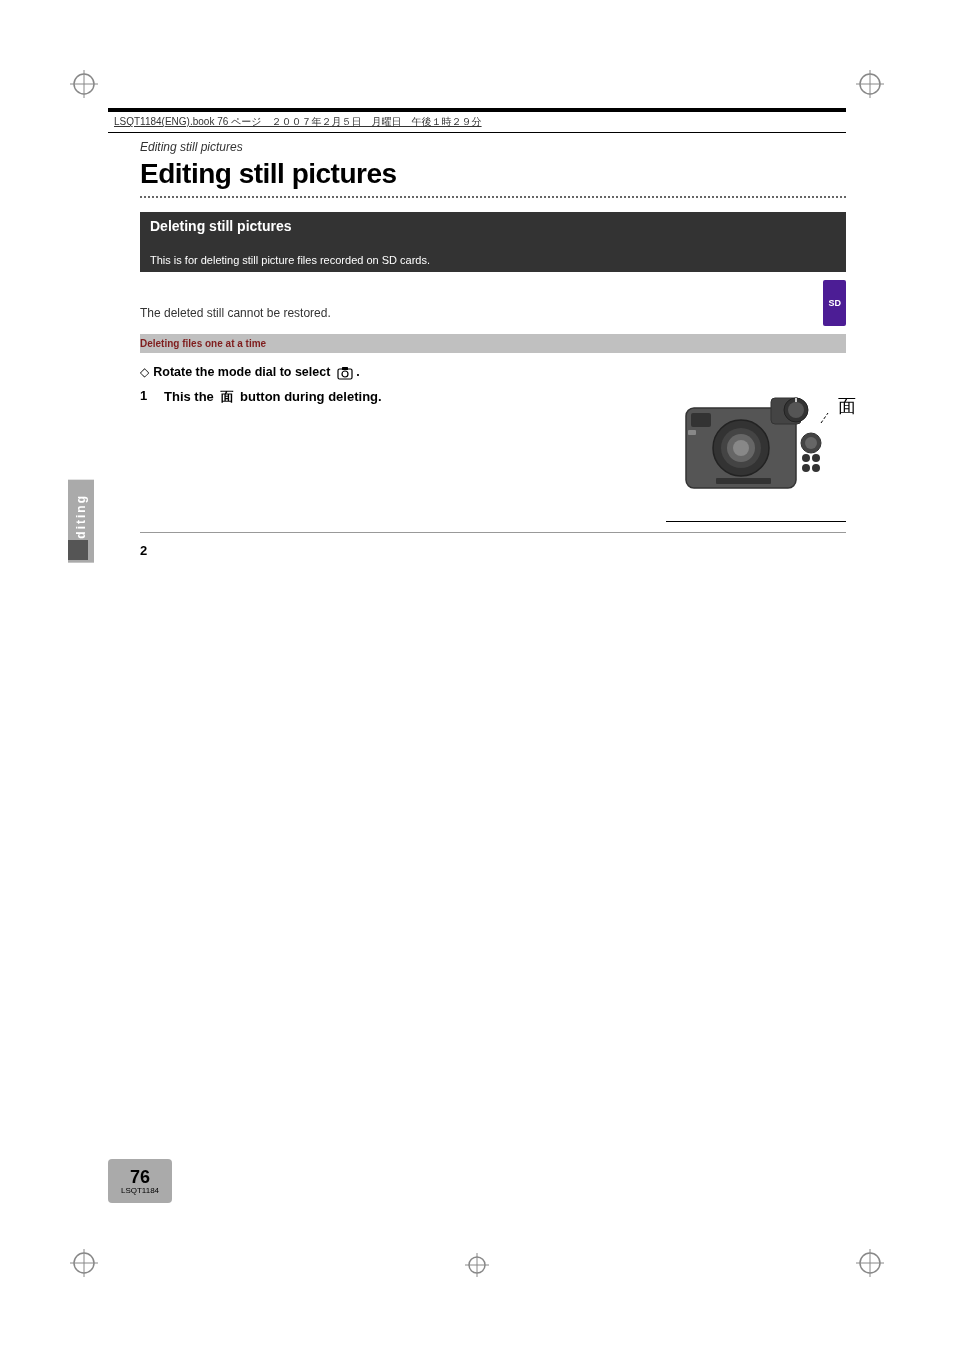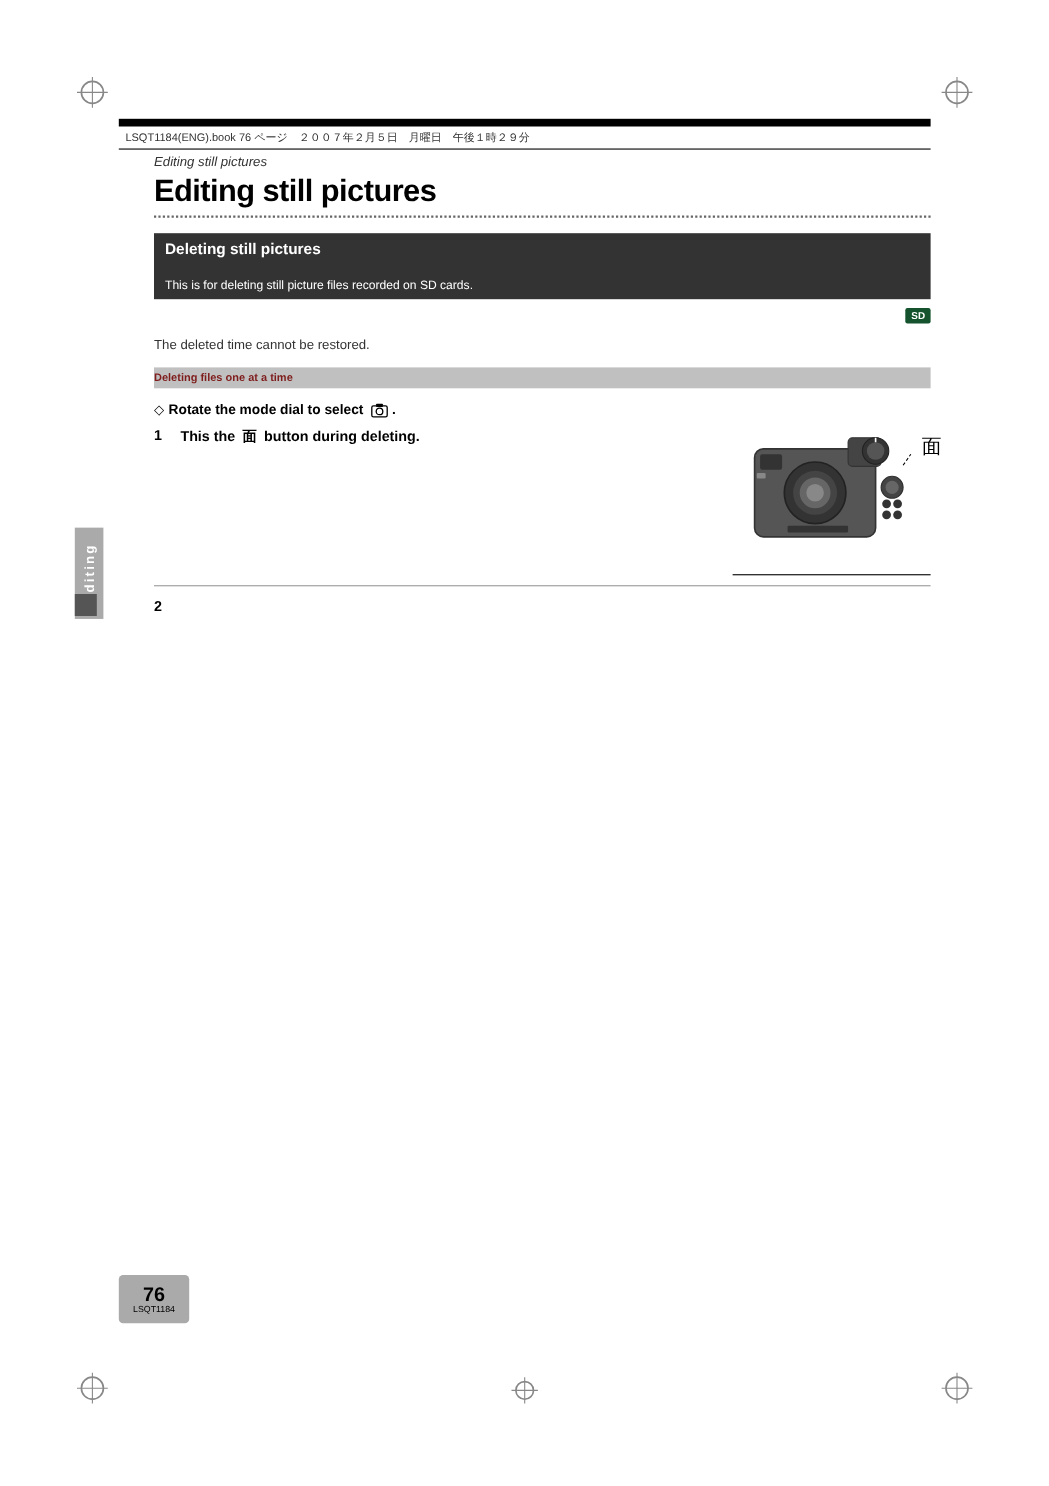--- a/index.html
+++ b/index.html
@@ -18,28 +18,29 @@
       background: #ffffff;
       position: relative;
     }
 
     
     .header-meta {
       position: absolute;
       top: 108px;
       left: 108px;
       right: 108px;
-      border-top: 7px solid #000000;
+      border-top: 4px solid #000000;
       border-bottom: 1px solid #000;
       padding: 3px 6px;
       font-size: 10px;
       color: #333;
       display: flex;
       align-items: flex-end;
       gap: 4px;
+      text-decoration: underline;
     }
 
     
     .main-content {
       position: absolute;
       top: 140px;
       left: 140px;
       right: 108px;
       bottom: 200px;
     }
@@ -81,25 +82,25 @@
       margin-bottom: 20px;
     }
     .section-header-box .box-subtitle {
       font-size: 11px;
       font-weight: normal;
     }
 
     
     .sd-badge {
       display: inline-block;
-      background: #14532d;
+      background: #4c1d95;
       color: #fff;
       font-size: 9px;
       font-weight: bold;
-      padding: 2px 5px;
+      padding: 18px 5px;
       border-radius: 2px;
       position: absolute;
       right: 0;
       top: 0;
     }
 
     .sd-badge-container {
       position: relative;
       height: 20px;
       margin-top: 8px;
@@ -298,21 +299,21 @@
 
     <div class="section-header-box">
       <div class="box-title">Deleting still pictures</div>
       <div class="box-subtitle">This is for deleting still picture files recorded on SD cards.</div>
     </div>
 
     <div class="sd-badge-container">
       <span class="sd-badge">SD</span>
     </div>
 
-    <div class="notice-text">The deleted time cannot be restored.</div>
+    <div class="notice-text">The deleted still cannot be restored.</div>
 
     <div class="subsection-header">Deleting files one at a time</div>
 
     <div class="diamond-instruction">
       <span class="diamond-symbol">◇</span>
       <strong>
         <span>Rotate the mode dial to select</span>
         <span style="margin-left:3px;">
           
           <svg width="16" height="14" viewBox="0 0 16 14" style="vertical-align:middle;">

